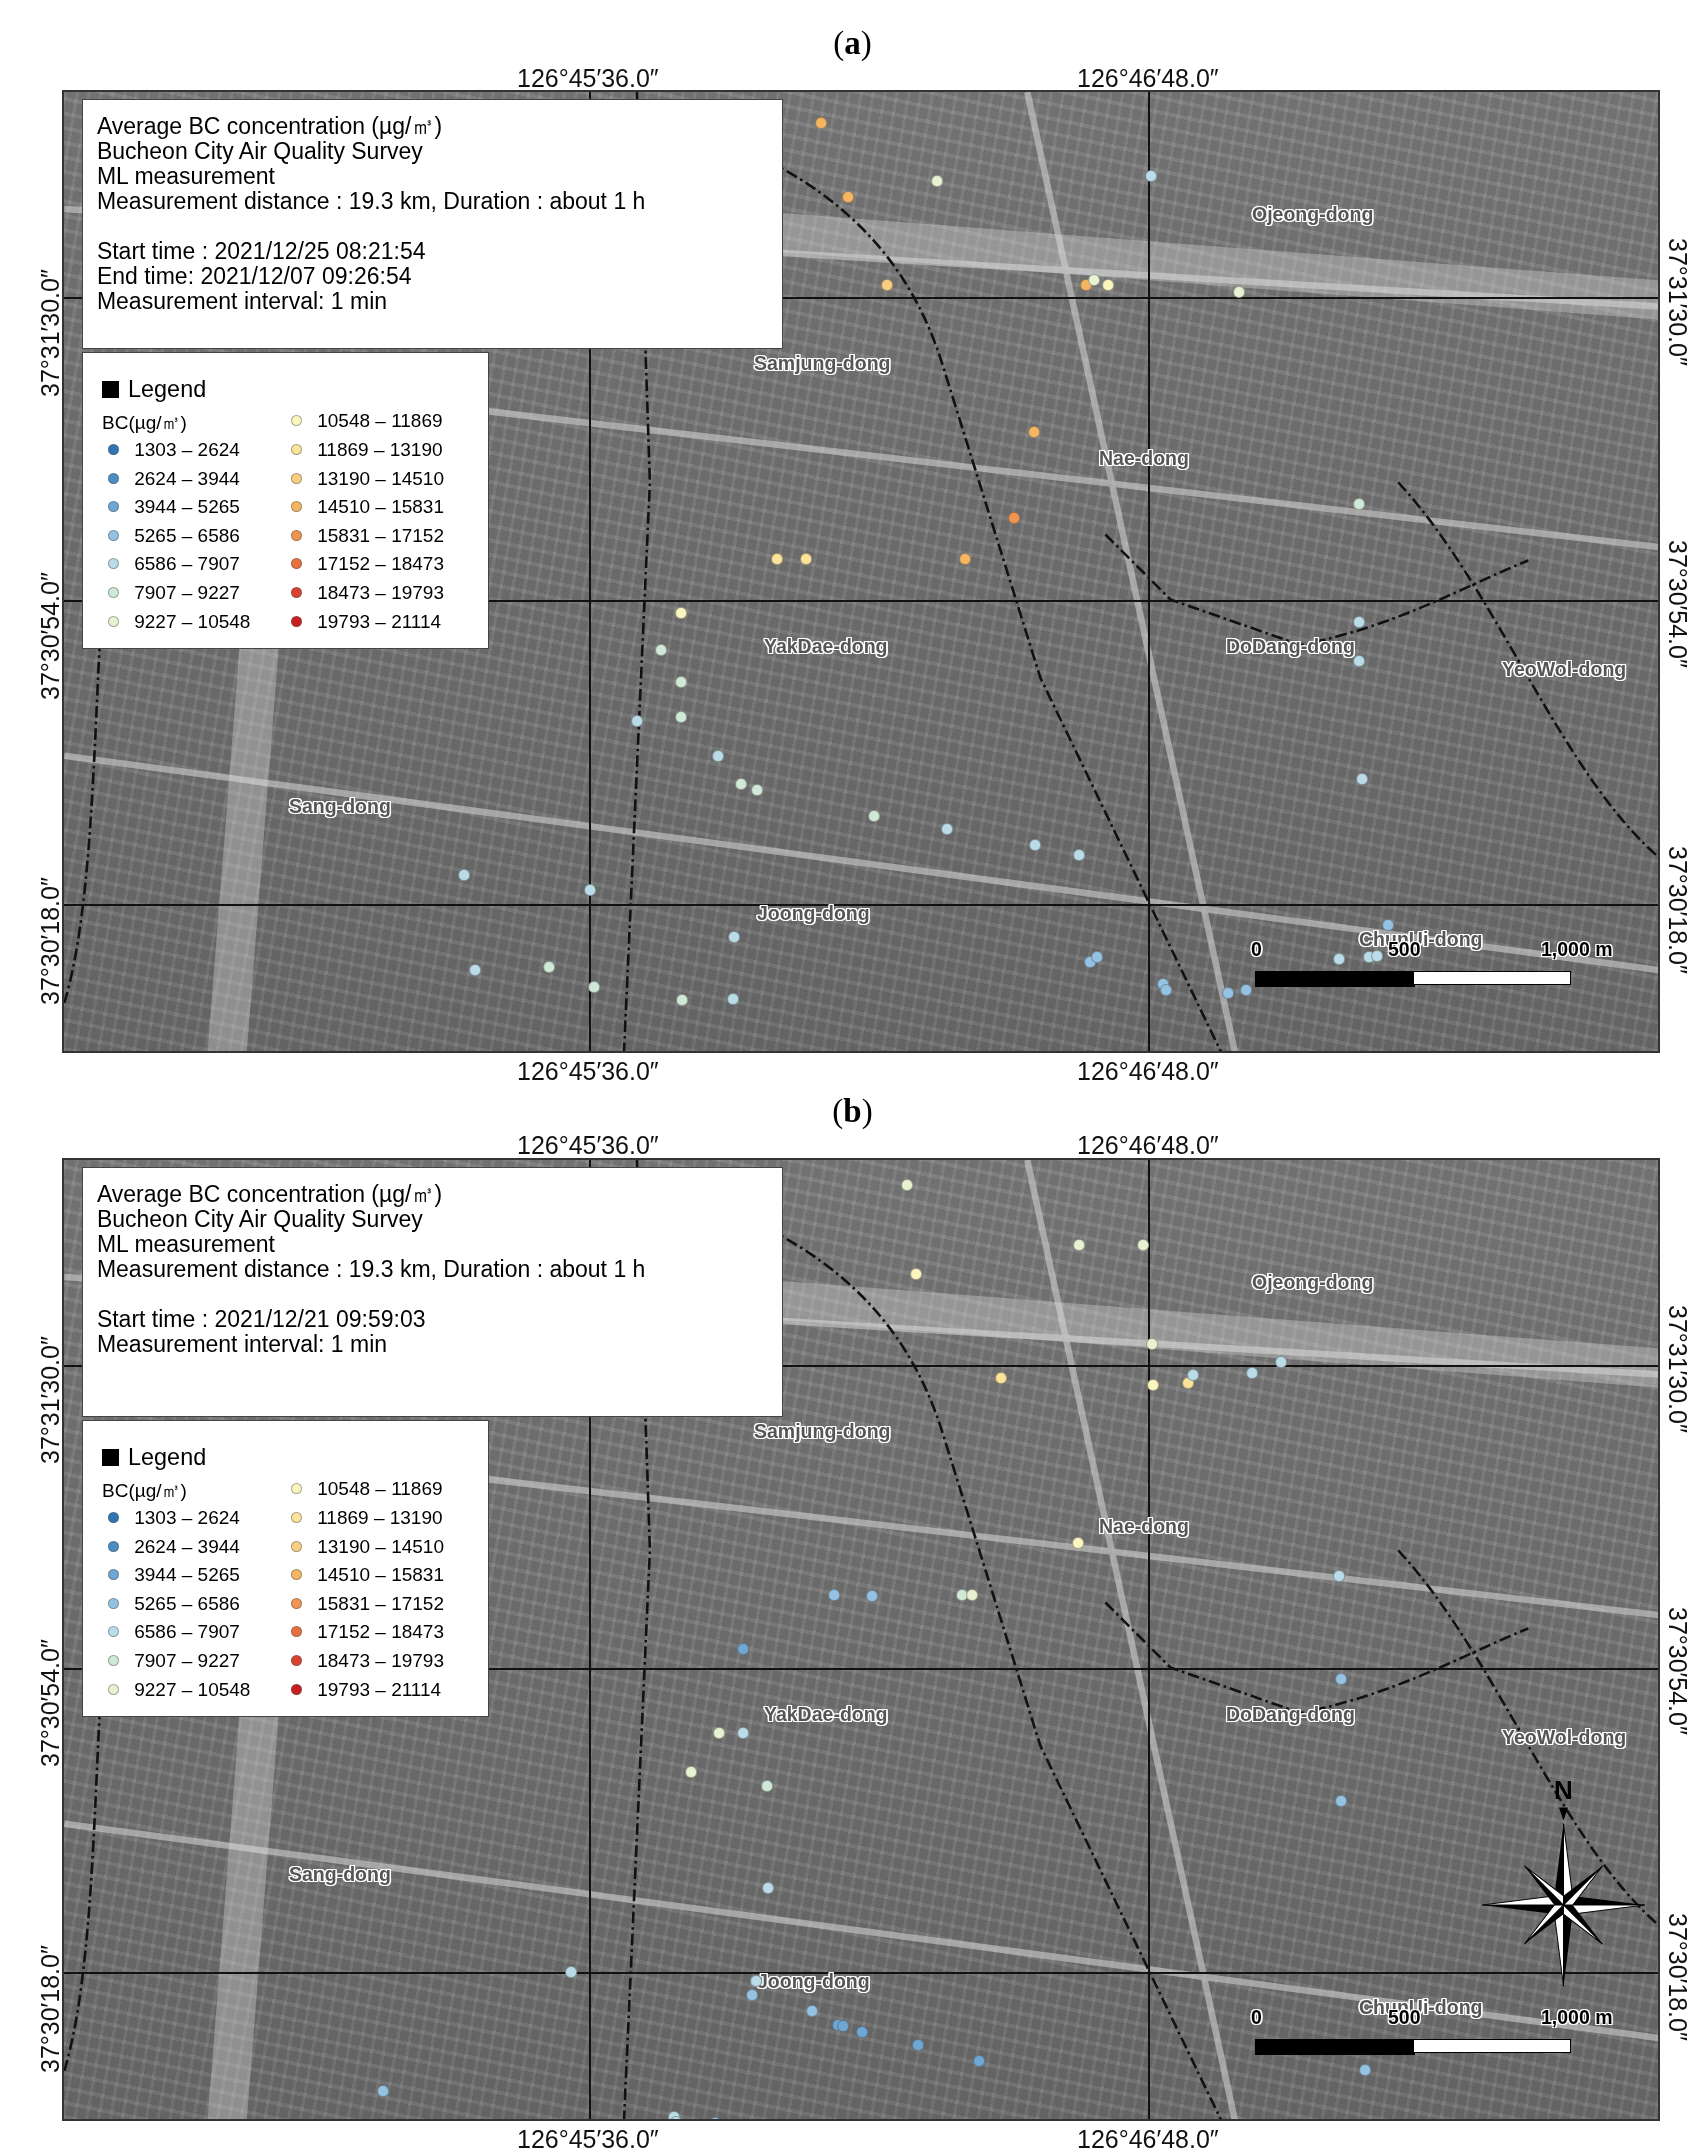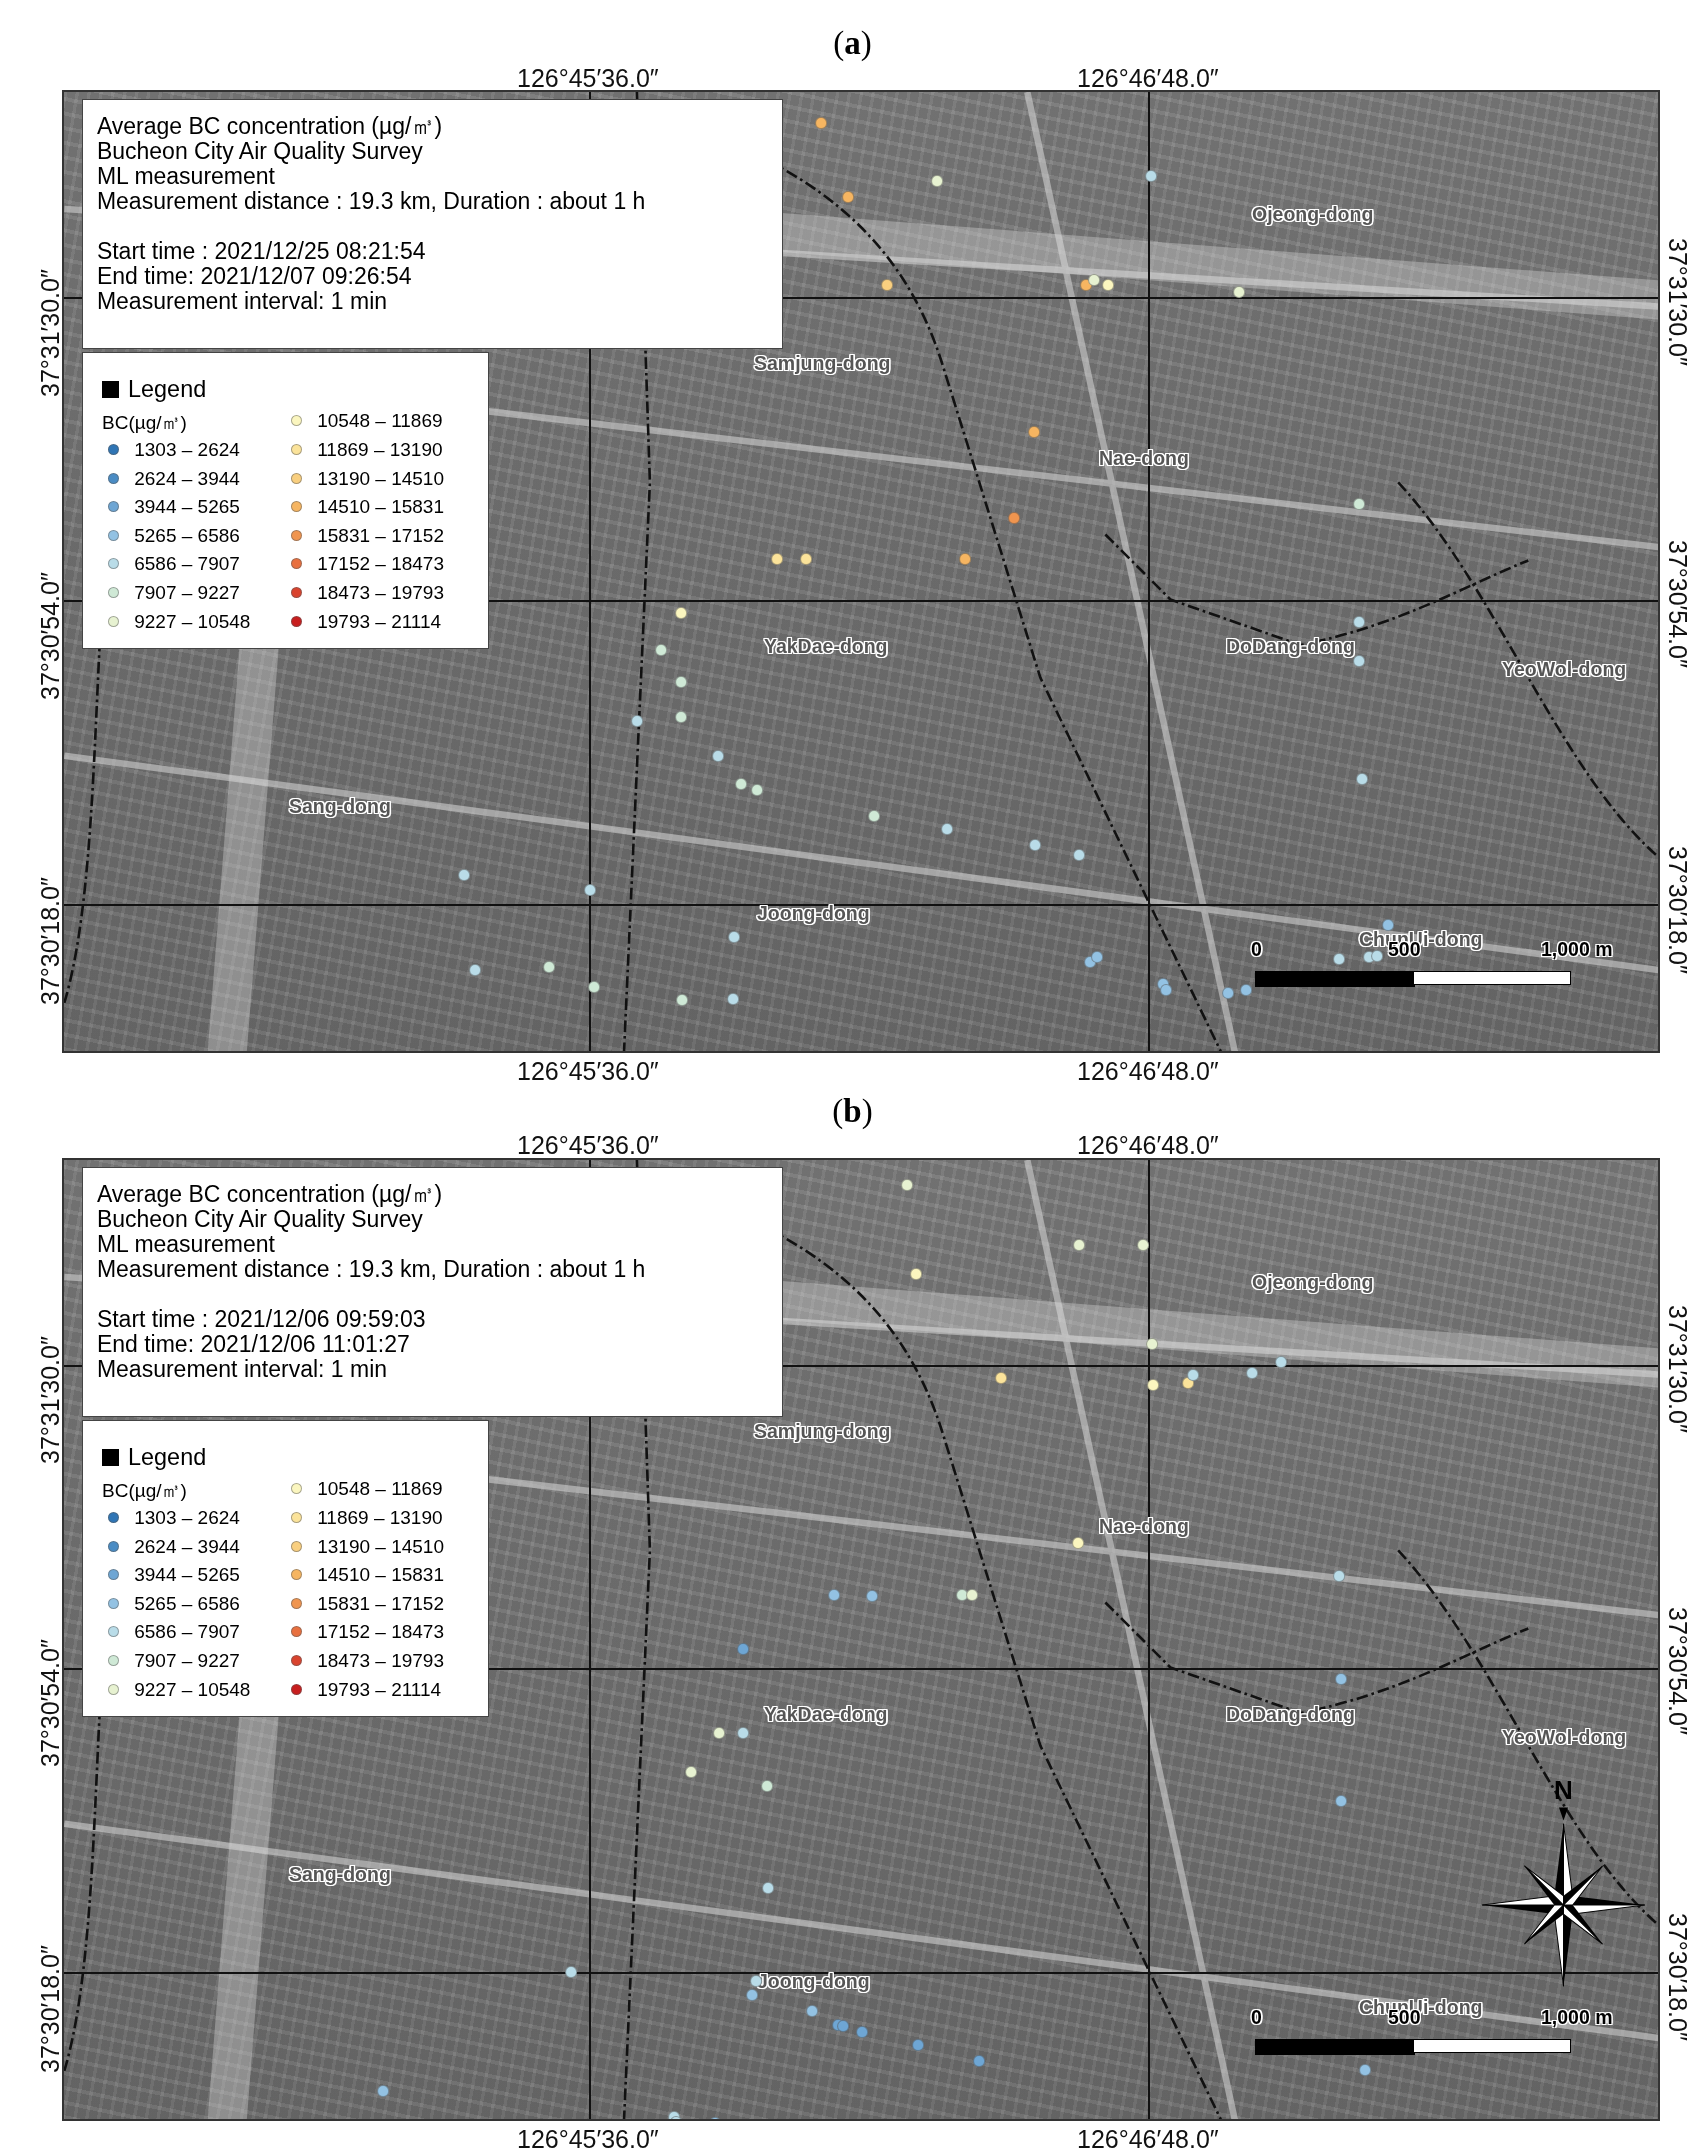--- a/index.html
+++ b/index.html
@@ -275,22 +275,21 @@
       <div class="pt" style="left: 612px; top: 962px; background: rgb(185, 220, 232);"></div>
       <div class="pt" style="left: 651px; top: 963px; background: rgb(147, 194, 227);"></div>
     </div>
 
   <div class="info-box">
     <div>Average BC concentration (µg/㎥)</div>
     <div>Bucheon City Air Quality Survey</div>
     <div>ML measurement</div>
     <div>Measurement distance : 19.3 km, Duration : about 1 h</div>
     <div class="gap"></div>
-    <div>Start time : 2021/12/06 09:59:03</div>
-    <div>End time: 2021/12/06 11:01:27</div>
+    <div>Start time : 2021/12/21 09:59:03</div>
     <div>Measurement interval: 1 min</div>
   </div>
 
   <div class="legend-box">
     <div class="legend-title"><span class="sq"></span><span>Legend</span></div>
     <div class="legend-unit">BC(µg/㎥)</div>
     <div class="legend-items">
         <div class="legend-item" style="left: 25px; top: 86px;"><span class="dot" style="background: rgb(47, 117, 181);"></span><span>1303 – 2624</span></div>
         <div class="legend-item" style="left: 25px; top: 115px;"><span class="dot" style="background: rgb(74, 140, 196);"></span><span>2624 – 3944</span></div>
         <div class="legend-item" style="left: 25px; top: 143px;"><span class="dot" style="background: rgb(110, 166, 212);"></span><span>3944 – 5265</span></div>

